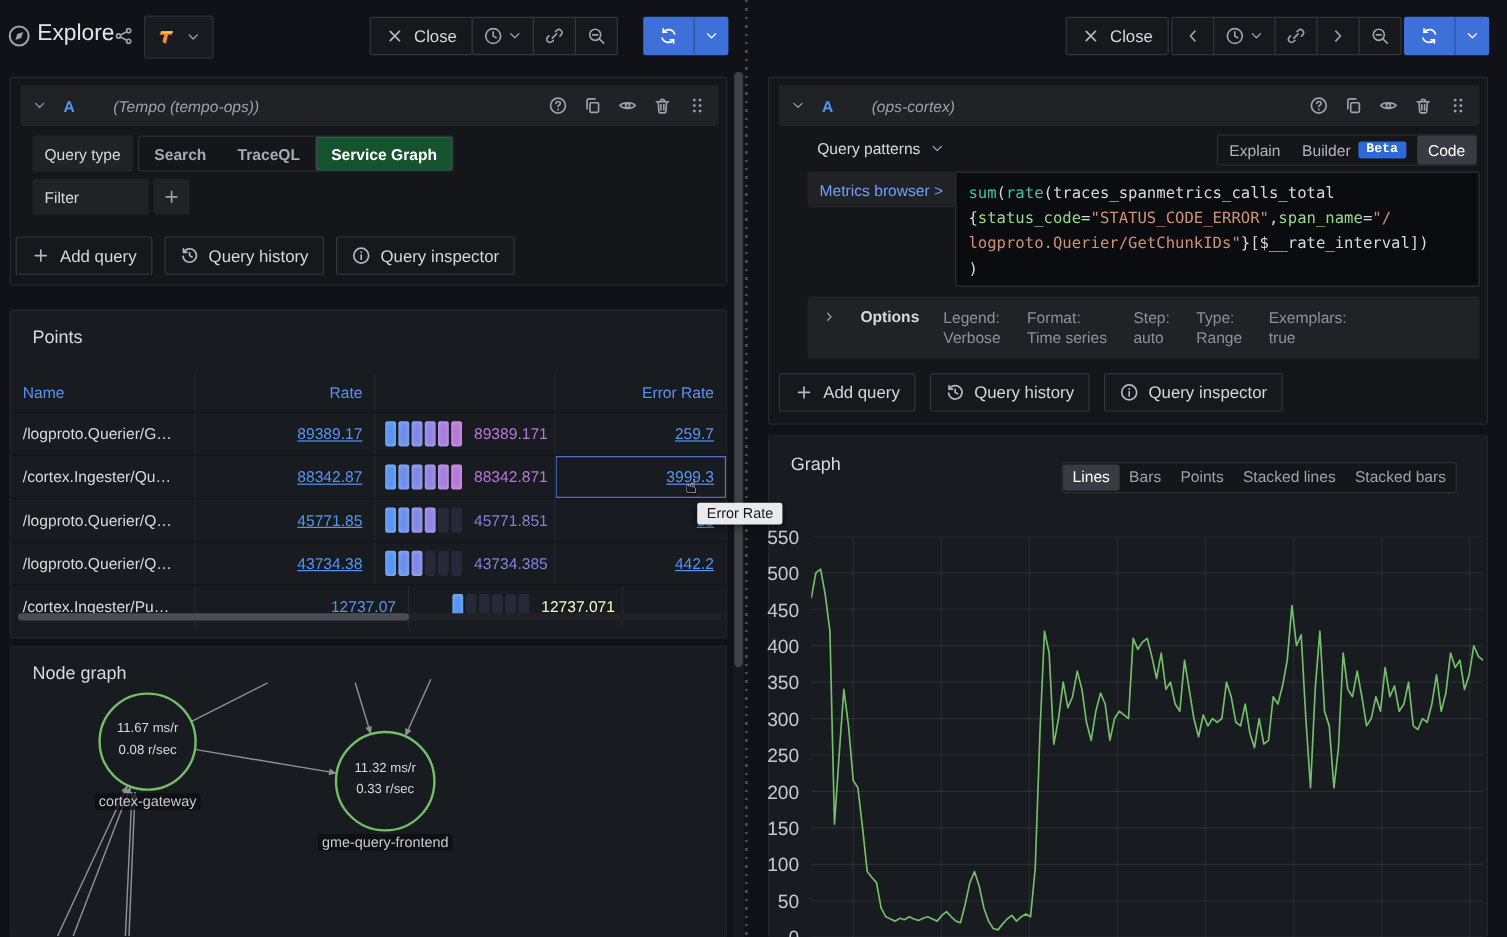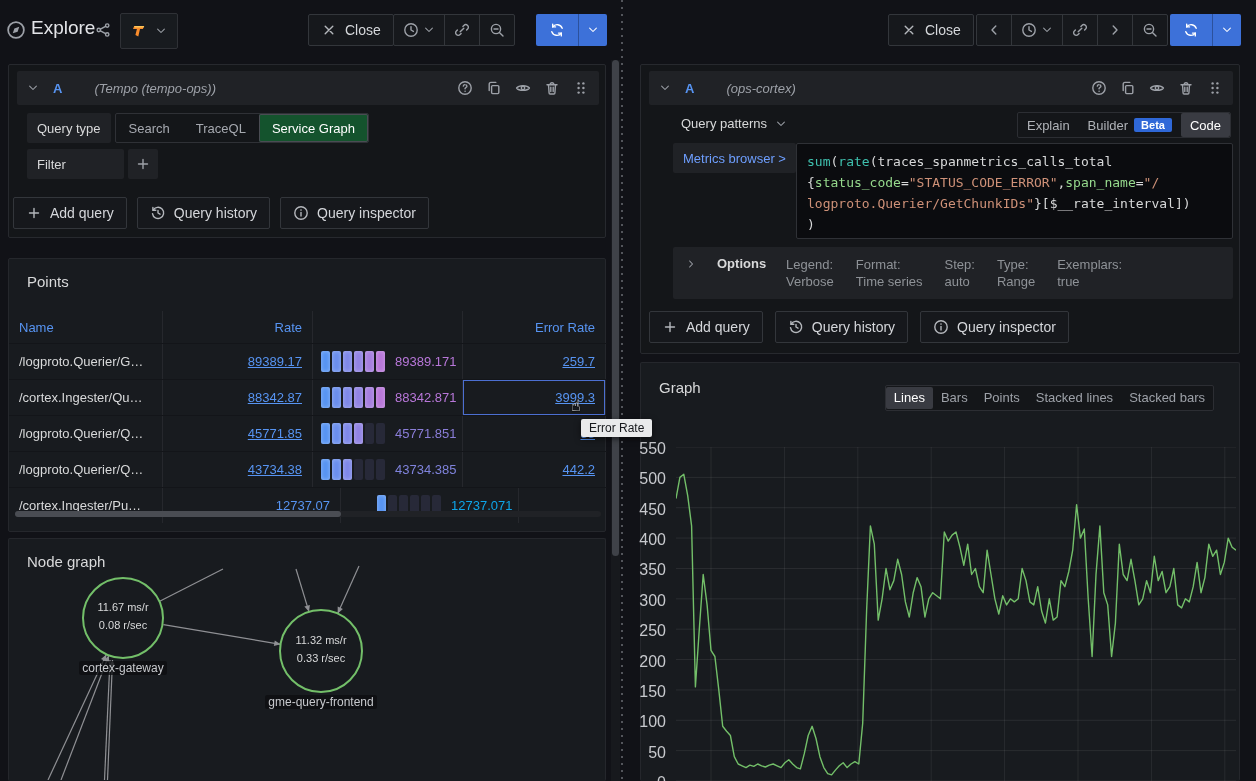--- a/index.html
+++ b/index.html
@@ -25,21 +25,21 @@
   .ds-picker{display:flex;align-items:center;gap:8px;height:34px;padding:0 10px;background:#181b1f;
              border:1px solid #2f3136;border-radius:2px;cursor:pointer;}
   .container{background:#141619;border:1px solid #27292e;border-radius:2px;box-sizing:border-box;}
   .qstrip{position:absolute;background:#202226;border-radius:2px;display:flex;align-items:center;padding:0 10px;box-sizing:border-box;}
   .qref{color:#5794f2;font-weight:700;font-size:13px;margin-left:14px;}
   .qds{color:#9da1a8;font-style:italic;margin-left:32px;}
   .qicons{margin-left:auto;display:flex;gap:13px;}
   .qicons .icon{cursor:pointer;}
   .lblbox{display:inline-flex;align-items:center;height:30px;padding:0 10px;background:#202226;border-radius:2px;color:#d8d9da;}
   .radio-group{display:inline-flex;height:30px;background:#141619;border:1px solid #2f3136;border-radius:2px;box-sizing:border-box;}
-  .radio-group .ritem{display:flex;align-items:center;padding:0 13px;color:#a6a9b0;font-weight:400;cursor:pointer;white-space:nowrap;}
+  .radio-group .ritem{display:flex;align-items:center;padding:0 13px;color:#a6a9b0;font-weight:700;cursor:pointer;white-space:nowrap;}
   .radio-group .ritem.active{background:#14532d;color:#fff;border-radius:2px;box-shadow:inset 0 0 0 1px #4a4c53;}
   .panel{position:absolute;background:#181b1f;border:1px solid #25272c;border-radius:2px;box-sizing:border-box;}
   .ptitle{position:absolute;left:18px;top:14px;font-size:15px;font-weight:500;color:#d8d9da;}
   .tgrid{position:absolute;left:0;width:598px;display:grid;grid-template-columns:154px 150px 150px 142px;}
   .tgrid>div{border-right:1px solid #26282d;box-sizing:border-box;display:flex;align-items:center;}
   .tgrid>div:last-child{border-right:none;}
   .thead{height:32px;color:#5794f2;font-weight:500;}
   .thead .hl{padding-left:10px;}
   .thead .hr{justify-content:flex-end;padding-right:10px;}
   .trow{height:35px;border-top:1px solid #131519;}
@@ -68,21 +68,21 @@
   .mbrowser{position:absolute;display:flex;align-items:center;height:30px;padding:0 10px;background:#202226;
             border-radius:2px;color:#6e9fff;font-weight:500;cursor:pointer;}
   .optstrip{position:absolute;background:#202226;border-radius:2px;display:flex;align-items:flex-start;
             padding:9px 12px;box-sizing:border-box;gap:14px;}
   .opt{color:#8e9297;font-size:13px;line-height:17px;}
   .optlabel{color:#d8d9da;font-weight:700;margin:0 6px;}
   .etabs{position:absolute;display:flex;align-items:center;height:26px;background:#141619;border:1px solid #2c2e33;
          border-radius:2px;box-sizing:border-box;}
   .etabs .eitem{display:flex;align-items:center;gap:6px;padding:0 9px;color:#b0b3b8;font-weight:500;cursor:pointer;}
   .etabs .eitem.active{background:#393b42;color:#fff;height:100%;box-sizing:border-box;border-radius:2px;}
-  .beta{background:#2f68d8;color:#fff;font-size:11px;font-weight:700;padding:1px 7px;border-radius:2px;}
+  .beta{background:#2f68d8;color:#fff;font-size:11px;font-weight:700;padding:1px 7px;border-radius:2px;font-family:Liberation Mono, monospace;}
   .modes{position:absolute;display:flex;align-items:center;height:24px;background:#141619;border:1px solid #2c2e33;border-radius:2px;}
   .modes .mitem{padding:0 8px;color:#9da1a8;font-weight:500;font-size:13px;line-height:22px;cursor:pointer;white-space:nowrap;}
   .modes .mitem.active{background:#393b42;color:#fff;border-radius:2px;}
   .ylab{position:absolute;width:30px;text-align:right;font-size:16px;color:#c7c9cd;}
   .qpat{display:flex;align-items:center;gap:8px;color:#d8d9da;cursor:pointer;}
 </style>
 </head>
 <body>
 
 <div class="page">
@@ -372,21 +372,21 @@
           </div>
           <div>
             <span class="lcd">
               <span style="background: rgb(87, 148, 242); box-shadow: rgba(255, 255, 255, 0.35) 0px 0px 4px inset;"></span>
               <span></span>
               <span></span>
               <span></span>
               <span></span>
               <span></span>
             </span>
-            <span class="gval" style="color: #0ea5e9;">12737.071</span>
+            <span class="gval" style="color: #fef9c3;">12737.071</span>
           </div>
           <div class="num">
             <a class="link">286.2</a>
           </div>
         </div>
       </div>
     <div class="htrack" style="left:6px;top:252px;width:586px;"></div>
     <div class="hthumb" style="left:6px;top:252px;width:326px;"></div>
   </div>
 

